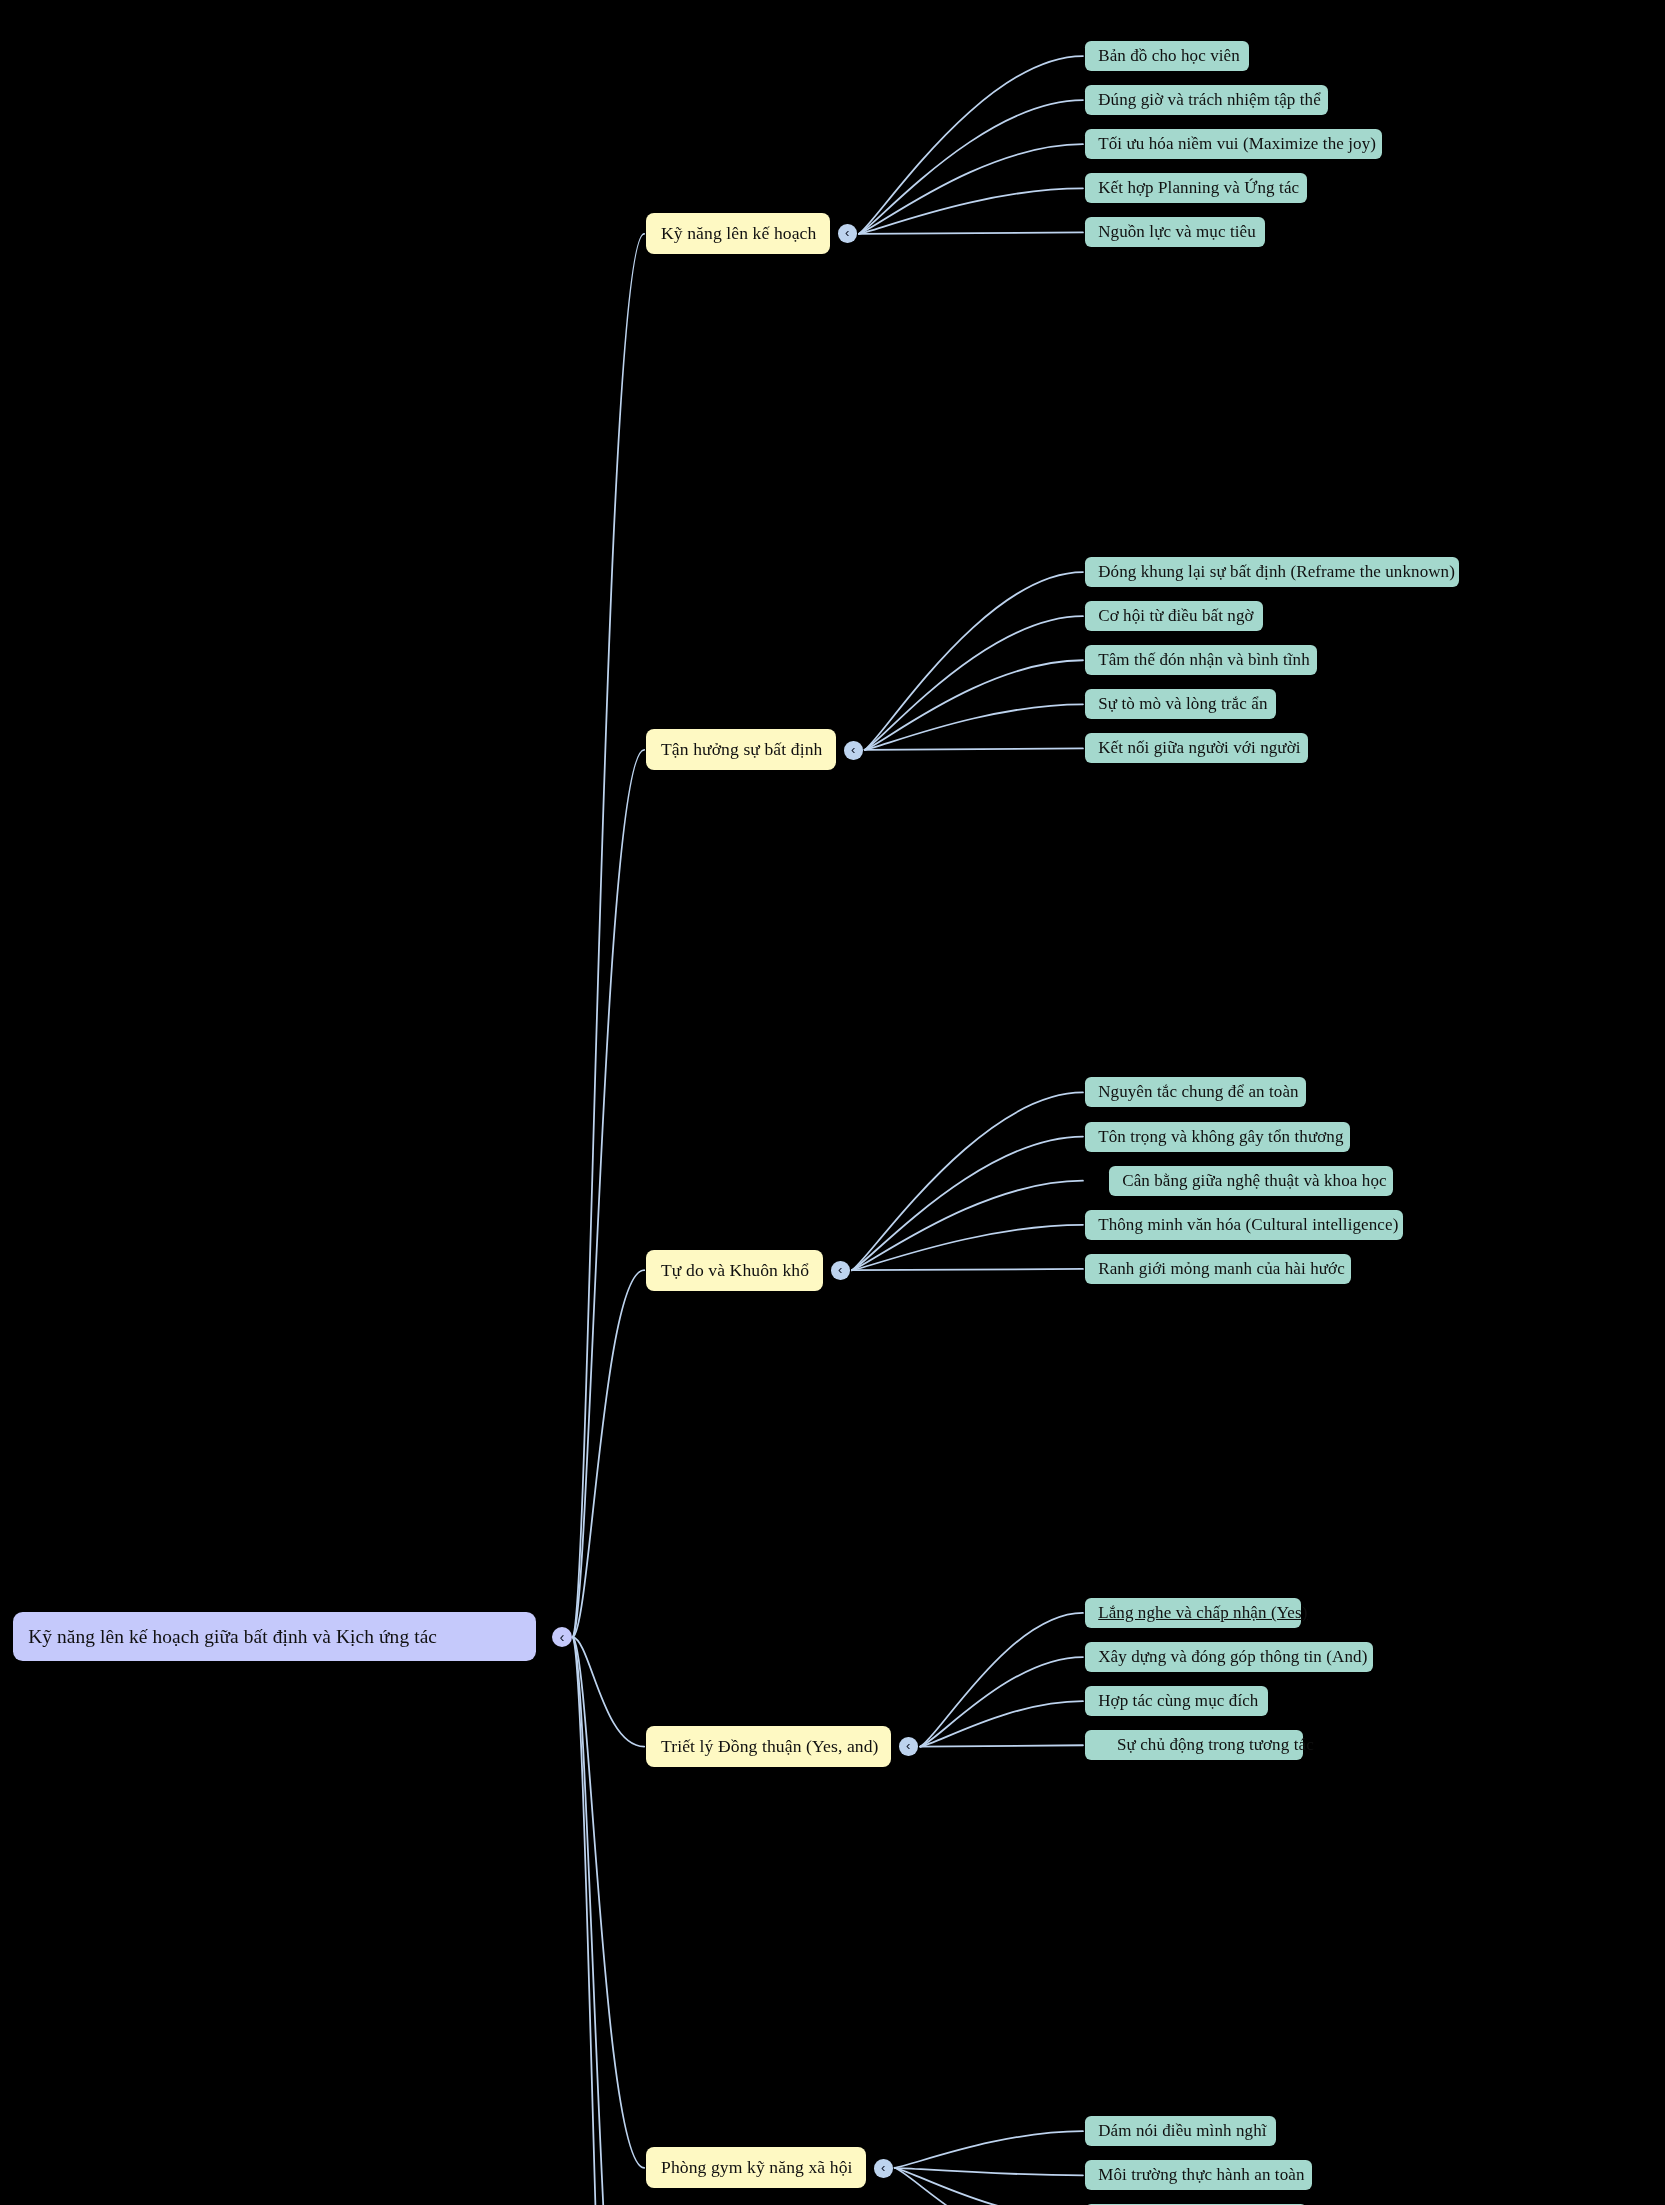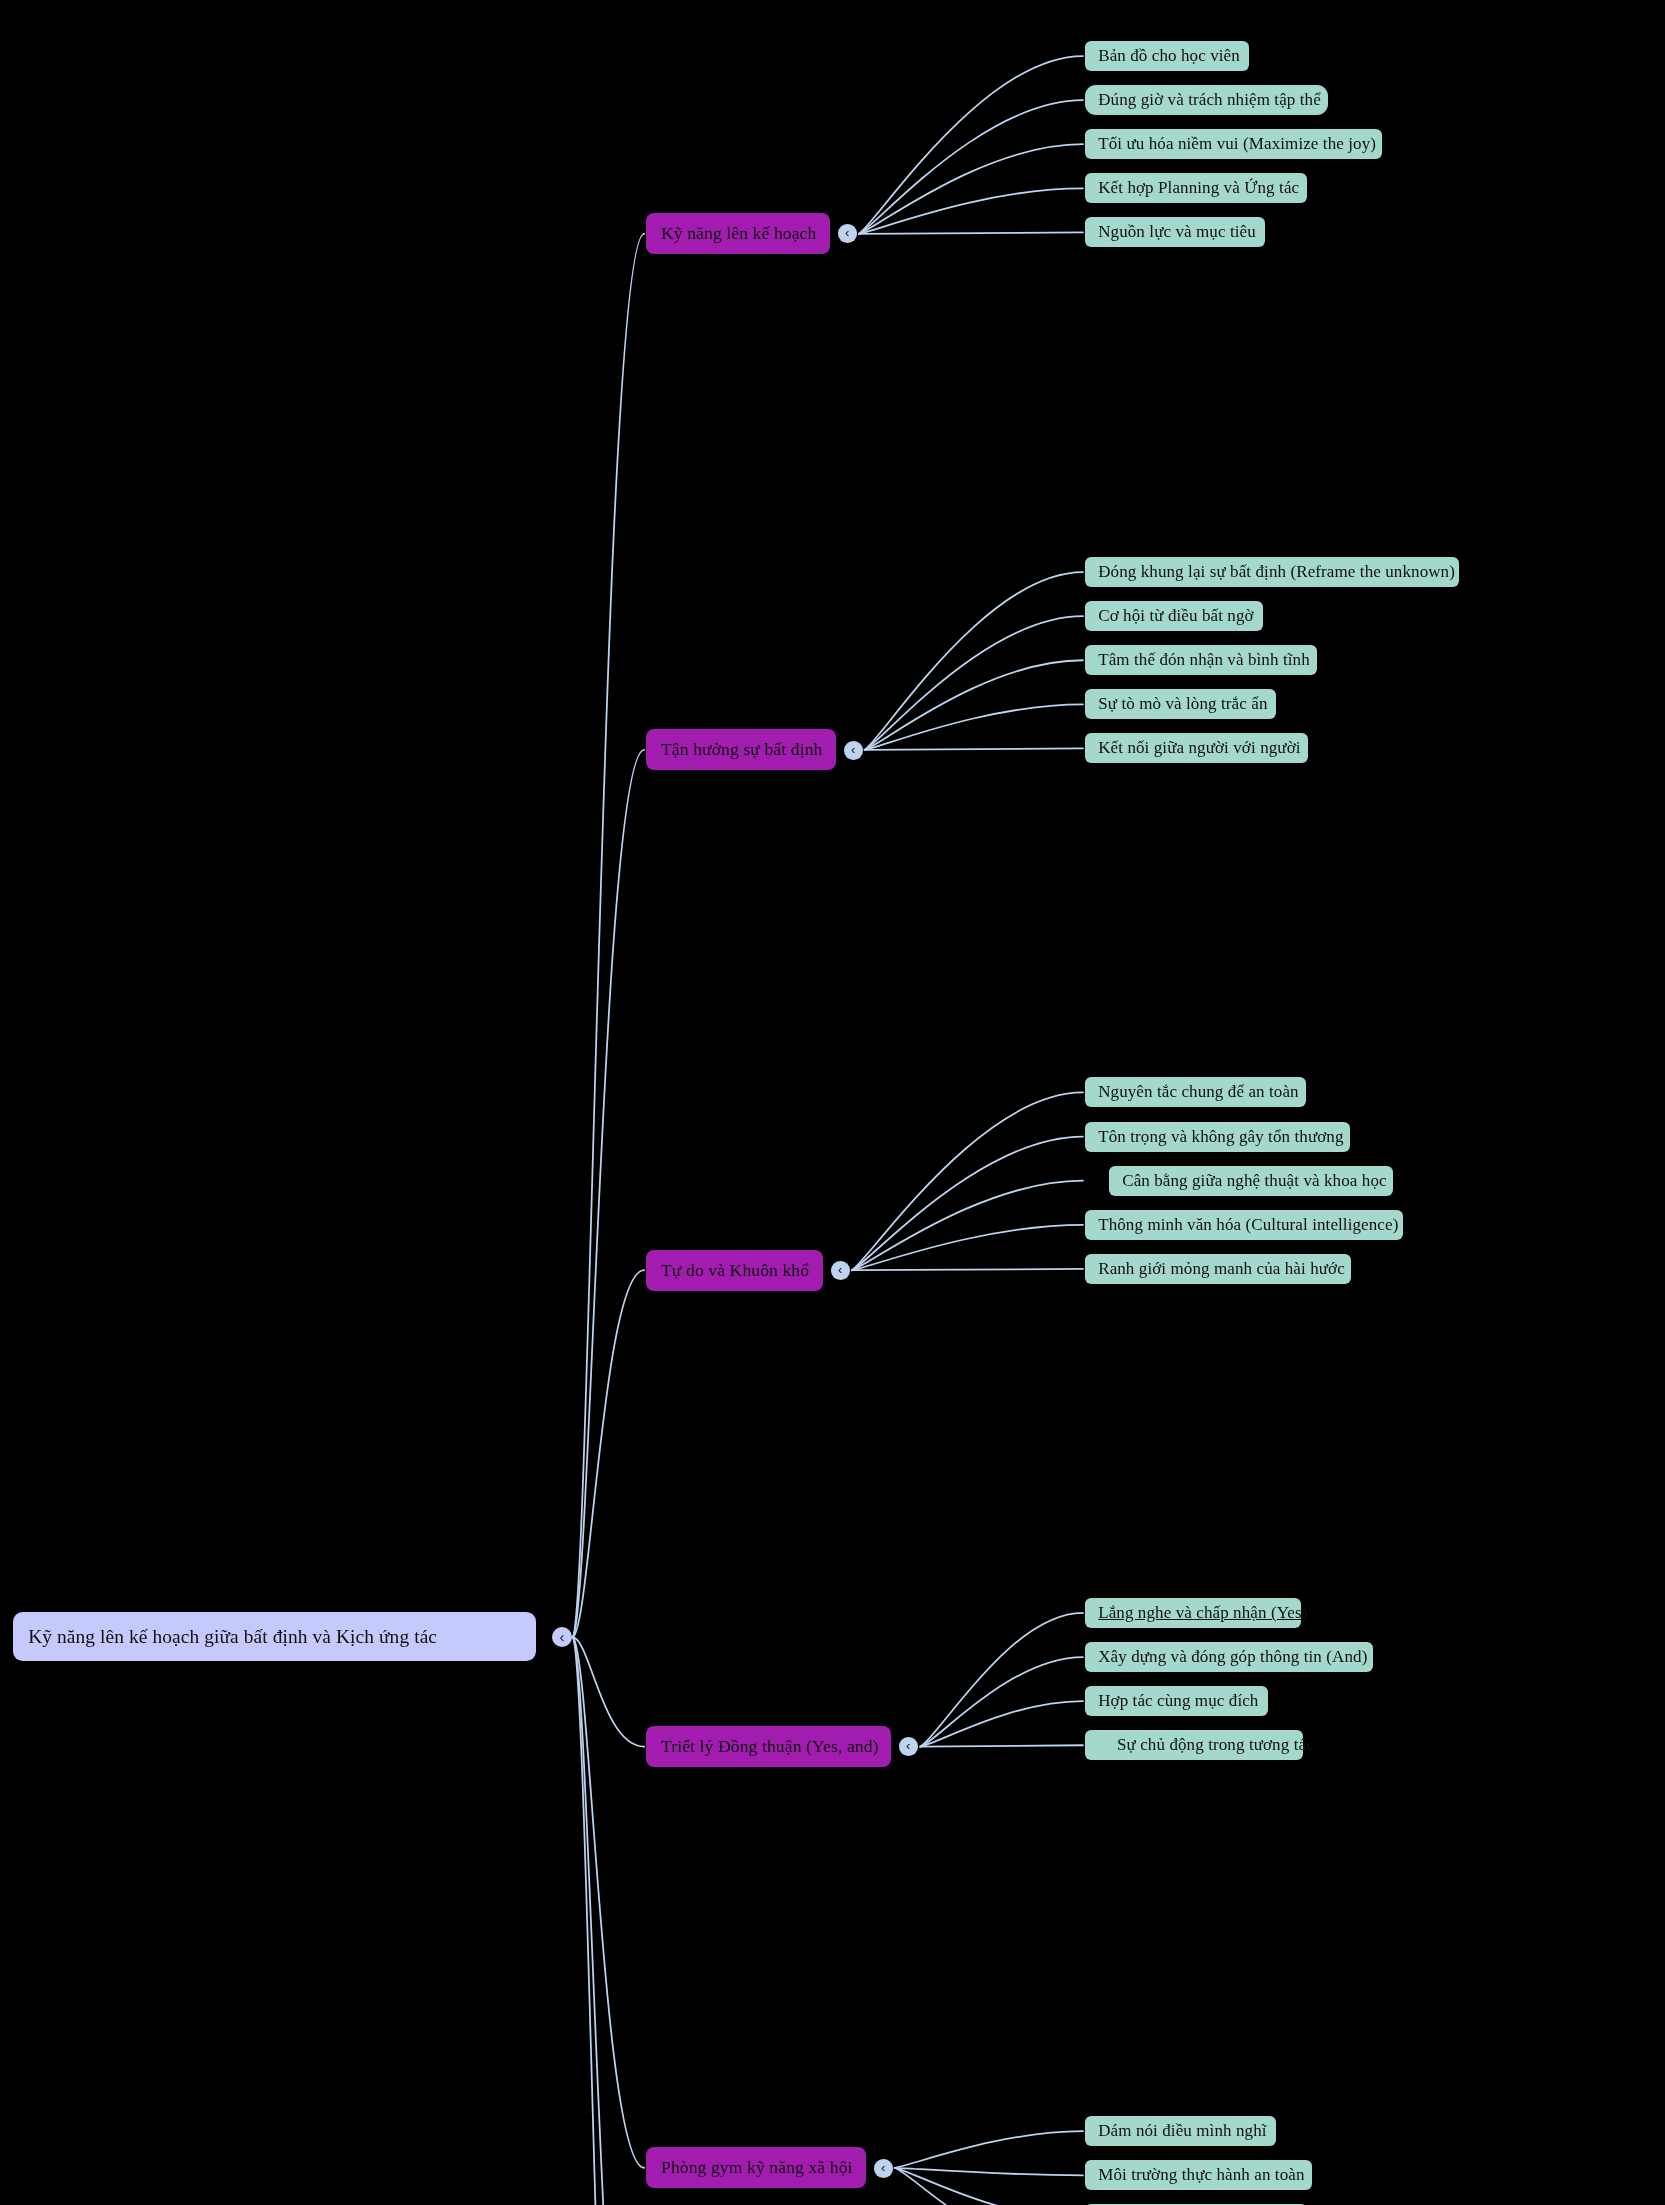--- a/index.html
+++ b/index.html
@@ -21,21 +21,21 @@
     letter-spacing:0.1px;
   }
   .node-root{
     background:#c5c9fb;
     font-size:19.4px;
     height:49px;
     border-radius:9.7px;
     font-family:Liberation Serif, serif;
   }
   .node-l1{
-    background:#a21caf;
+    background:#fef9c3;
     font-size:17.6px;
     height:41px;
   }
   .node-leaf{
     background:#a4d8cd;
     font-size:17px;
     height:30px;
     border-radius:6.2px;
     padding:0 13.2px;
   }
@@ -102,21 +102,21 @@
   <div class="toggle toggle-root" id="root-toggle" style="left: 552px; top: 1627px;">
     <span>‹</span>
   </div>
 
   <div id="branch-layer">
       <div class="node node-l1" style="left: 646px; top: 213px; width: 184px;">Kỹ năng lên kế hoạch</div>
       <div class="toggle toggle-l1" style="left: 838px; top: 224px;">
         <span>‹</span>
       </div>
       <div class="node node-leaf" style="left: 1085px; top: 41px; width: 164px;">Bản đồ cho học viên</div>
-      <div class="node node-leaf" style="left: 1085px; top: 85px; width: 243px; border-radius: 11px;">Đúng giờ và trách nhiệm tập thể</div>
+      <div class="node node-leaf" style="left: 1085px; top: 85px; width: 243px;">Đúng giờ và trách nhiệm tập thể</div>
       <div class="node node-leaf" style="left: 1085px; top: 129px; width: 297px;">Tối ưu hóa niềm vui (Maximize the joy)</div>
       <div class="node node-leaf" style="left: 1085px; top: 173px; width: 222px;">Kết hợp Planning và Ứng tác</div>
       <div class="node node-leaf" style="left: 1085px; top: 217px; width: 180px;">Nguồn lực và mục tiêu</div>
       <div class="node node-l1" style="left: 646px; top: 729px; width: 190px;">Tận hưởng sự bất định</div>
       <div class="toggle toggle-l1" style="left: 844px; top: 741px;">
         <span>‹</span>
       </div>
       <div class="node node-leaf" style="left: 1085px; top: 557px; width: 374px;">Đóng khung lại sự bất định (Reframe the unknown)</div>
       <div class="node node-leaf" style="left: 1085px; top: 601px; width: 178px;">Cơ hội từ điều bất ngờ</div>
       <div class="node node-leaf" style="left: 1085px; top: 645px; width: 232px;">Tâm thế đón nhận và bình tĩnh</div>

